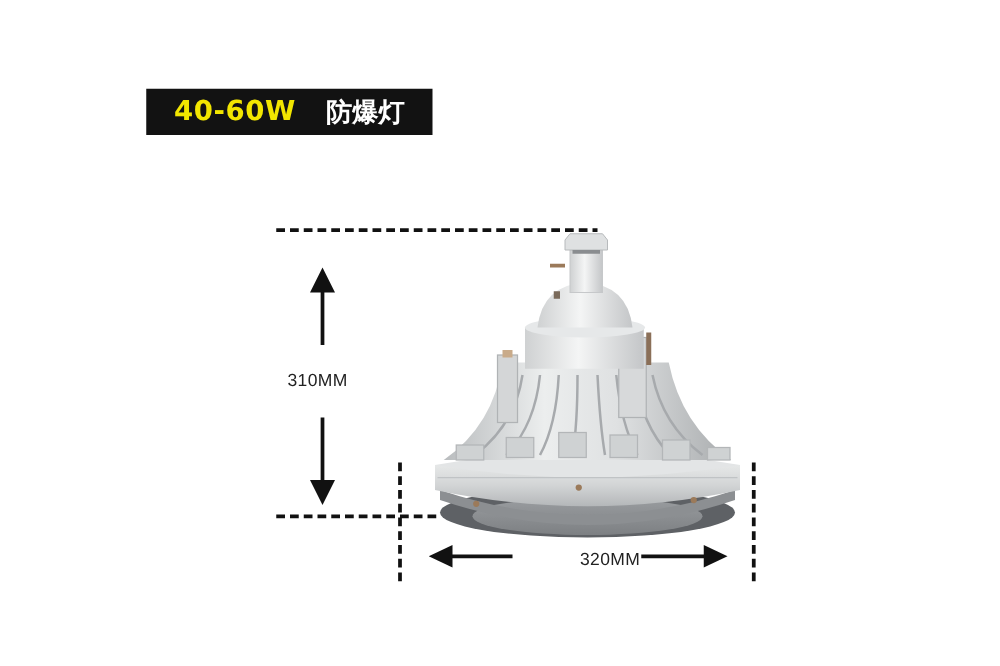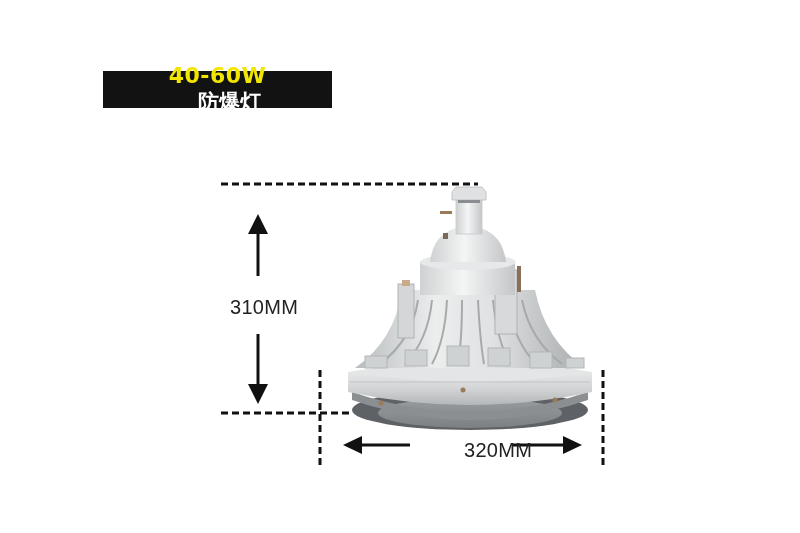--- a/index.html
+++ b/index.html
@@ -1,25 +1,24 @@
 <!DOCTYPE html>
 <html><head>
 <meta charset="utf-8">
 <style>
   html, body { margin: 0; padding: 0; background: #ffffff; }
   body { width: 800px; height: 533px; position: relative; overflow: hidden; font-family: "DejaVu Sans", sans-serif; }
   .title-box {
-    position: absolute; left: 103px; top: 71px; width: 229px; height: 37px;
+    position: absolute; left: 117px; top: 71px; width: 229px; height: 37px;
     background: #121212; display: flex; align-items: center; justify-content: center;
     box-sizing: border-box;
-    flex-direction: column;
   }
   .title-watt { color: #f2e600; font-weight: bold; font-size: 22px; letter-spacing: 0.5px; font-family: "DejaVu Sans", sans-serif; }
   .title-name { color: #ffffff; font-weight: bold; font-size: 21px; margin-left: 24px; font-family: "DejaVu Sans", sans-serif; }
-  .dim-label { position: absolute; font-family: "Liberation Sans", sans-serif; font-size: 20px; color: #222; letter-spacing: 0.3px; }
+  .dim-label { position: absolute; font-family: "Liberation Sans", sans-serif; font-size: 14px; color: #222; letter-spacing: 0.3px; }
   #label-height { left: 230px; top: 296px; }
   #label-width { left: 430px; top: 439px; margin-left: 34px; }
   svg.overlay { position: absolute; left: 0; top: 0; }
 </style>
 </head>
 <body>
 
 <div class="title-box">
   <span class="title-watt">40-60W</span>
   <span class="title-name">防爆灯</span>

